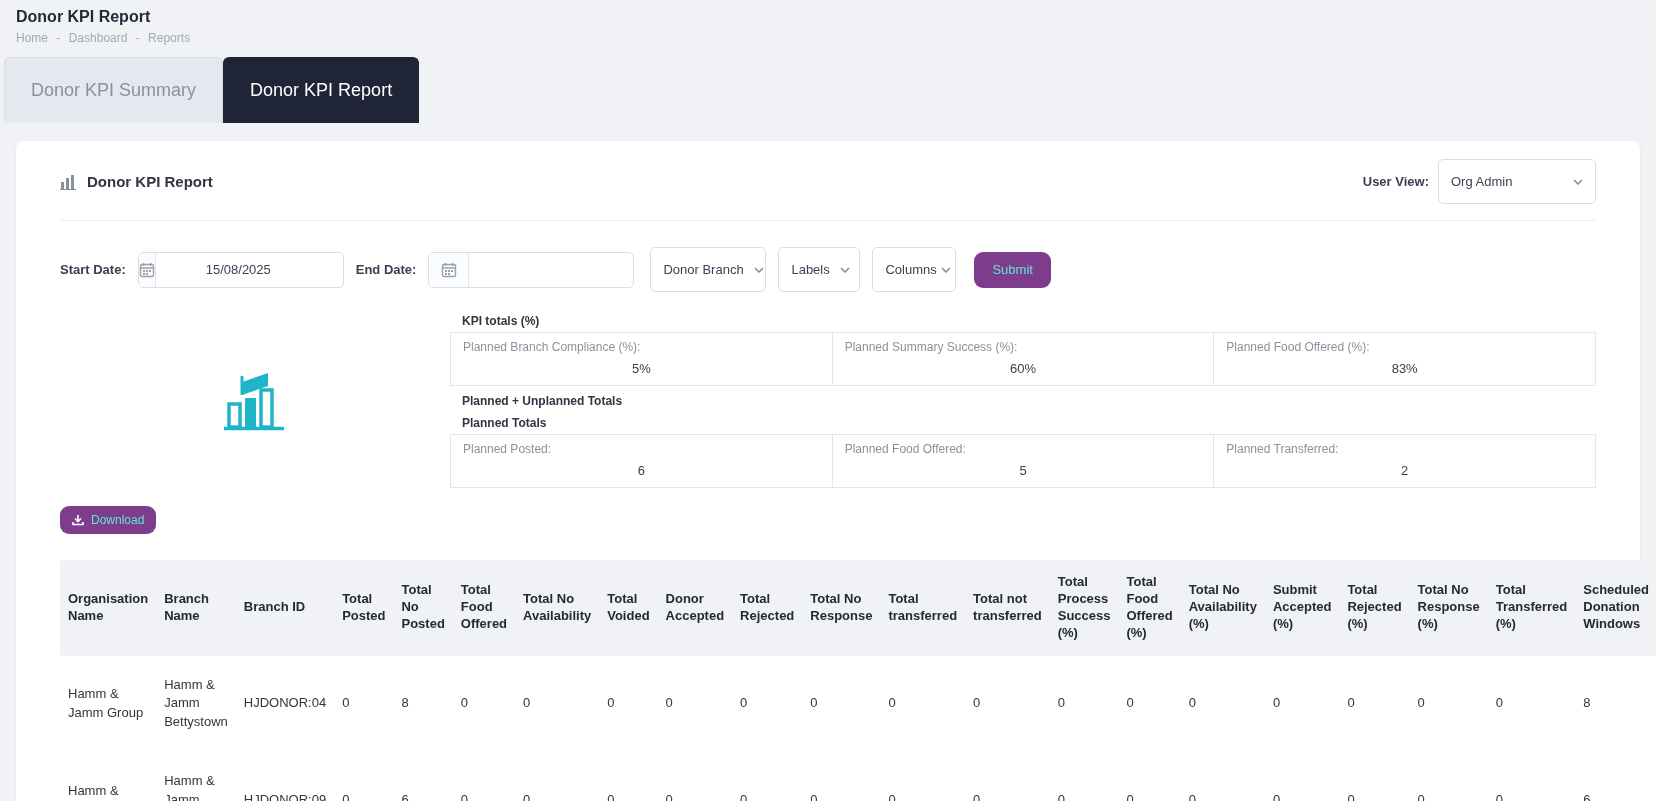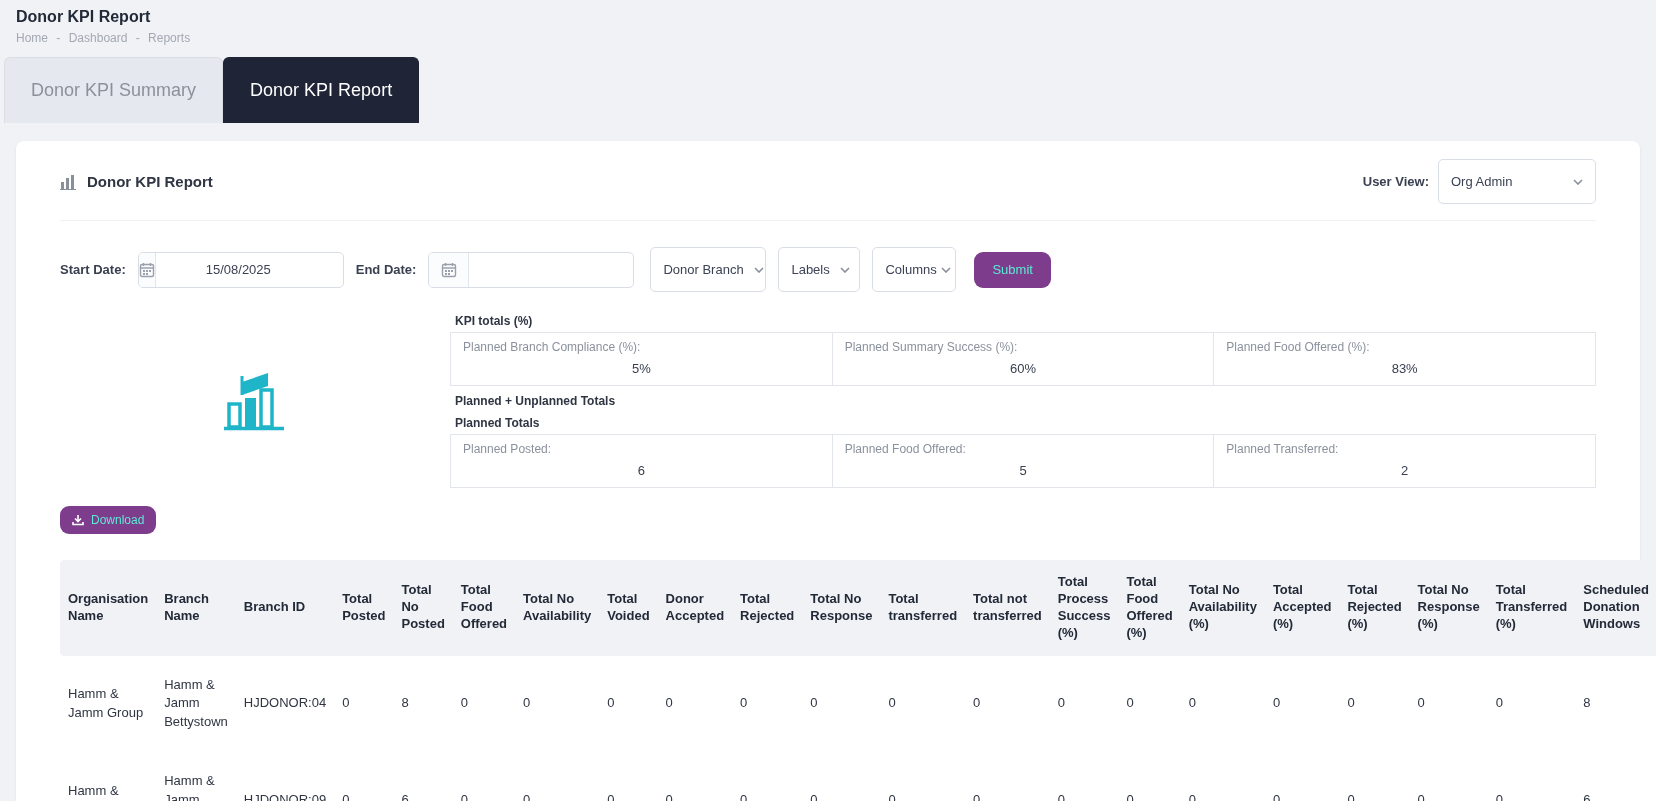--- a/index.html
+++ b/index.html
@@ -72,21 +72,21 @@
     border:none; border-radius:9px; cursor:pointer; color:#5eead4;
     font-family:"Liberation Sans", sans-serif; font-weight:400;
     background:#7d3c8c;
   }
   .btn-submit { height:36px; padding:0 18px; font-size:13px; margin-left:6px; }
   
   .kpi-region { display:flex; margin-top:18px; }
   .illustration-col { width:390px; display:flex; align-items:center; justify-content:center; }
   .kpi-sections { flex:1; }
   .kpi-section { margin-bottom:8px; }
-  .kpi-section-title { font-size:12px; font-weight:700; color:#2f3542; margin:4px 0 4px 5px; }
+  .kpi-section-title { font-size:12px; font-weight:700; color:#2f3542; margin:4px 0 4px 12px; }
   .kpi-row { display:flex; border:1px solid #e2e5ea; }
   .kpi-cell { flex:1; border-right:1px solid #e2e5ea; padding:7px 12px 9px 12px; min-height:48px; }
   .kpi-cell:last-child { border-right:none; }
   .kpi-label { font-size:12px; color:#8b919c; }
   .kpi-value { font-size:13px; color:#3a4050; text-align:center; margin-top:7px; }
   
   .btn-download {
     display:inline-flex; align-items:center; gap:7px;
     height:28px; padding:0 12px; font-size:12px; margin-top:10px;
   }
@@ -302,21 +302,21 @@
               <th>Total No Availability</th>
               <th>Total Voided</th>
               <th>Donor Accepted</th>
               <th>Total Rejected</th>
               <th>Total No Response</th>
               <th>Total transferred</th>
               <th>Total not transferred</th>
               <th>Total Process Success (%)</th>
               <th>Total Food Offered (%)</th>
               <th>Total No Availability (%)</th>
-              <th>Total Accepted (%)</th>
+              <th>Submit Accepted (%)</th>
               <th>Total Rejected (%)</th>
               <th>Total No Response (%)</th>
               <th>Total Transferred (%)</th>
               <th>Scheduled Donation Windows</th>
             </tr>
         </thead>
         <tbody>
             <tr>
               <td>Hamm &amp; Jamm Group</td>
               <td>Hamm &amp; Jamm Bettystown</td>

